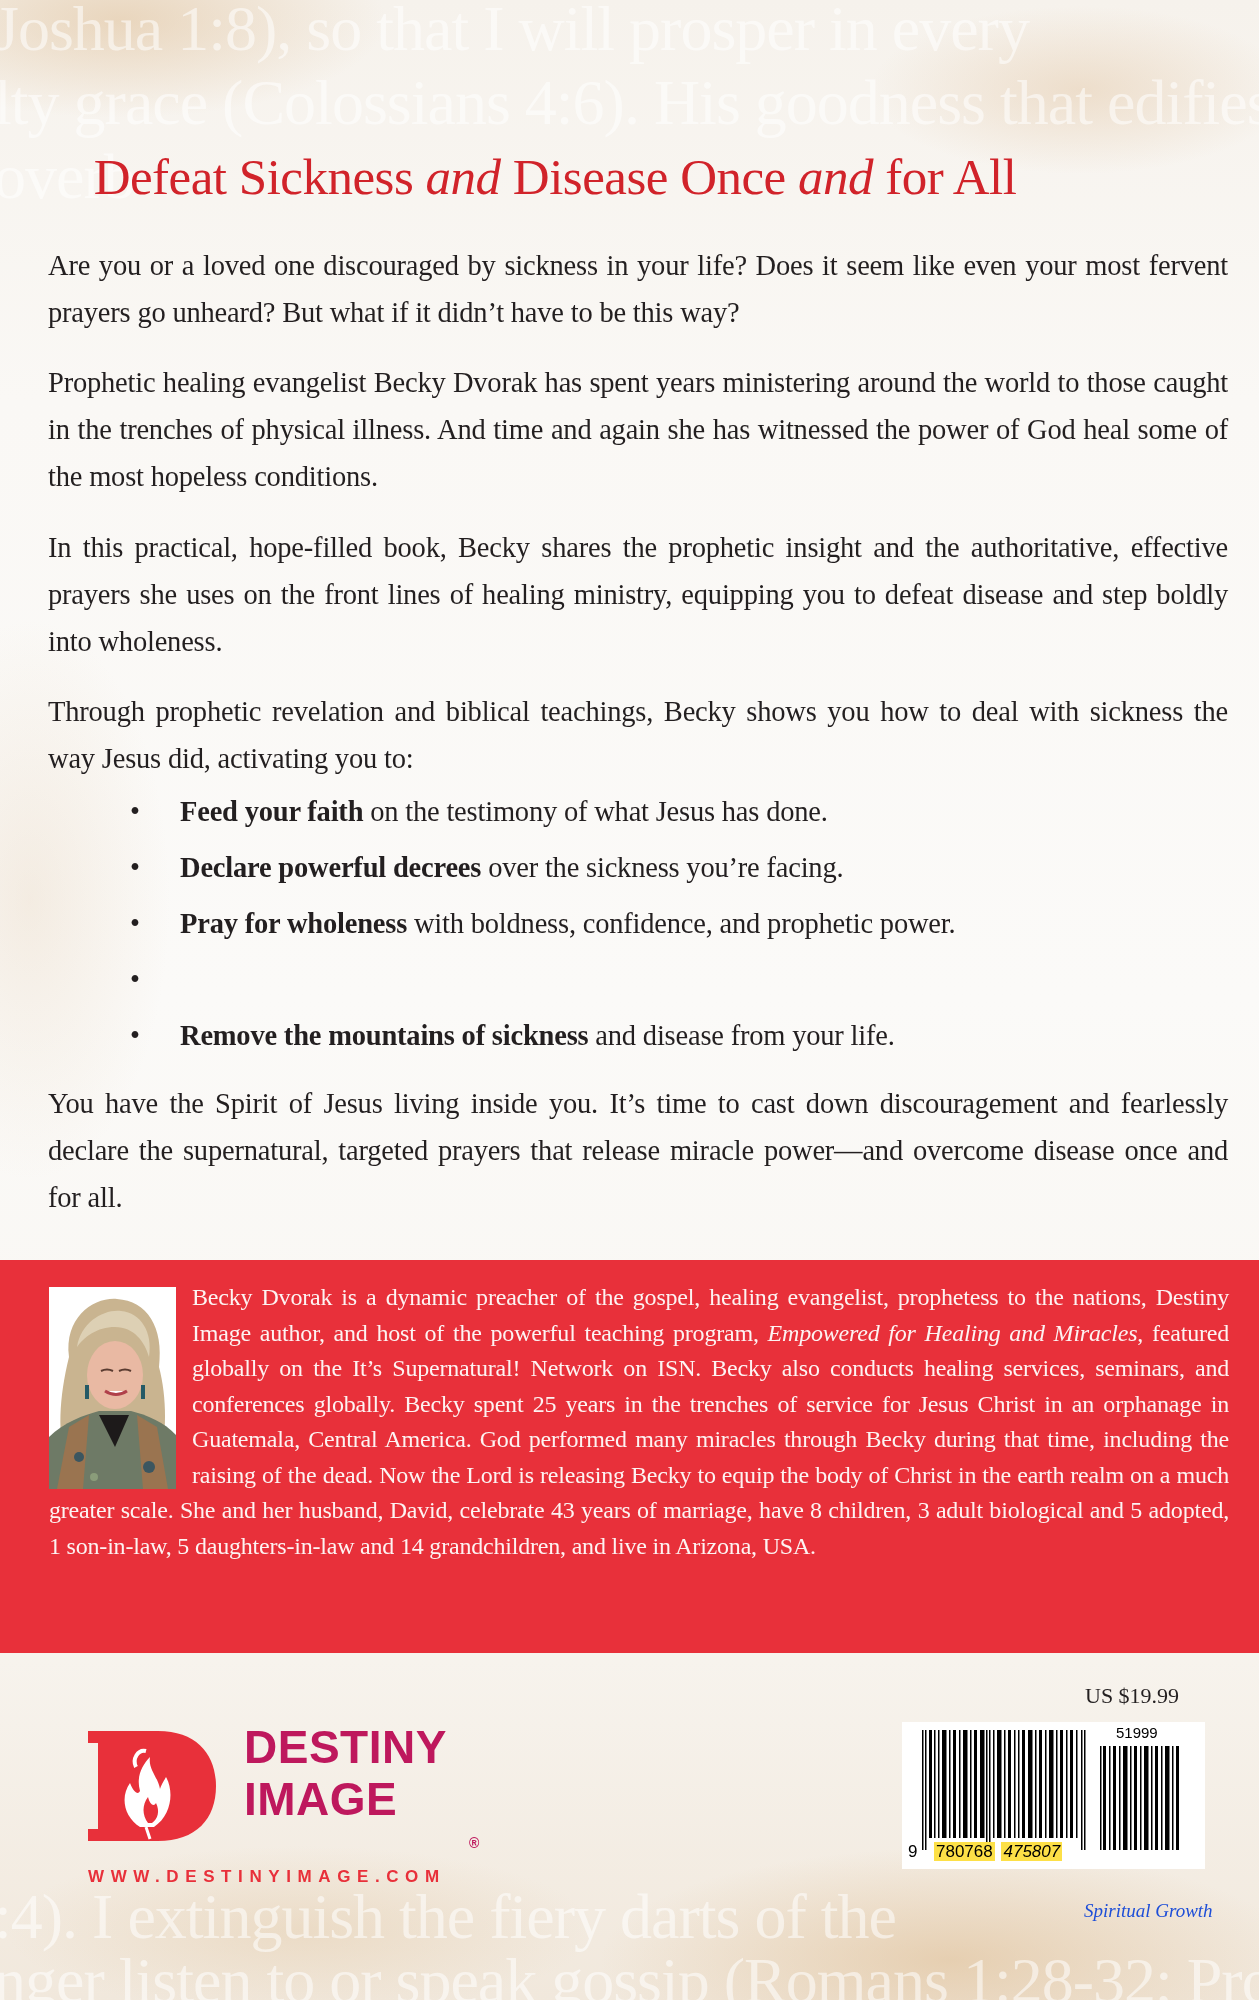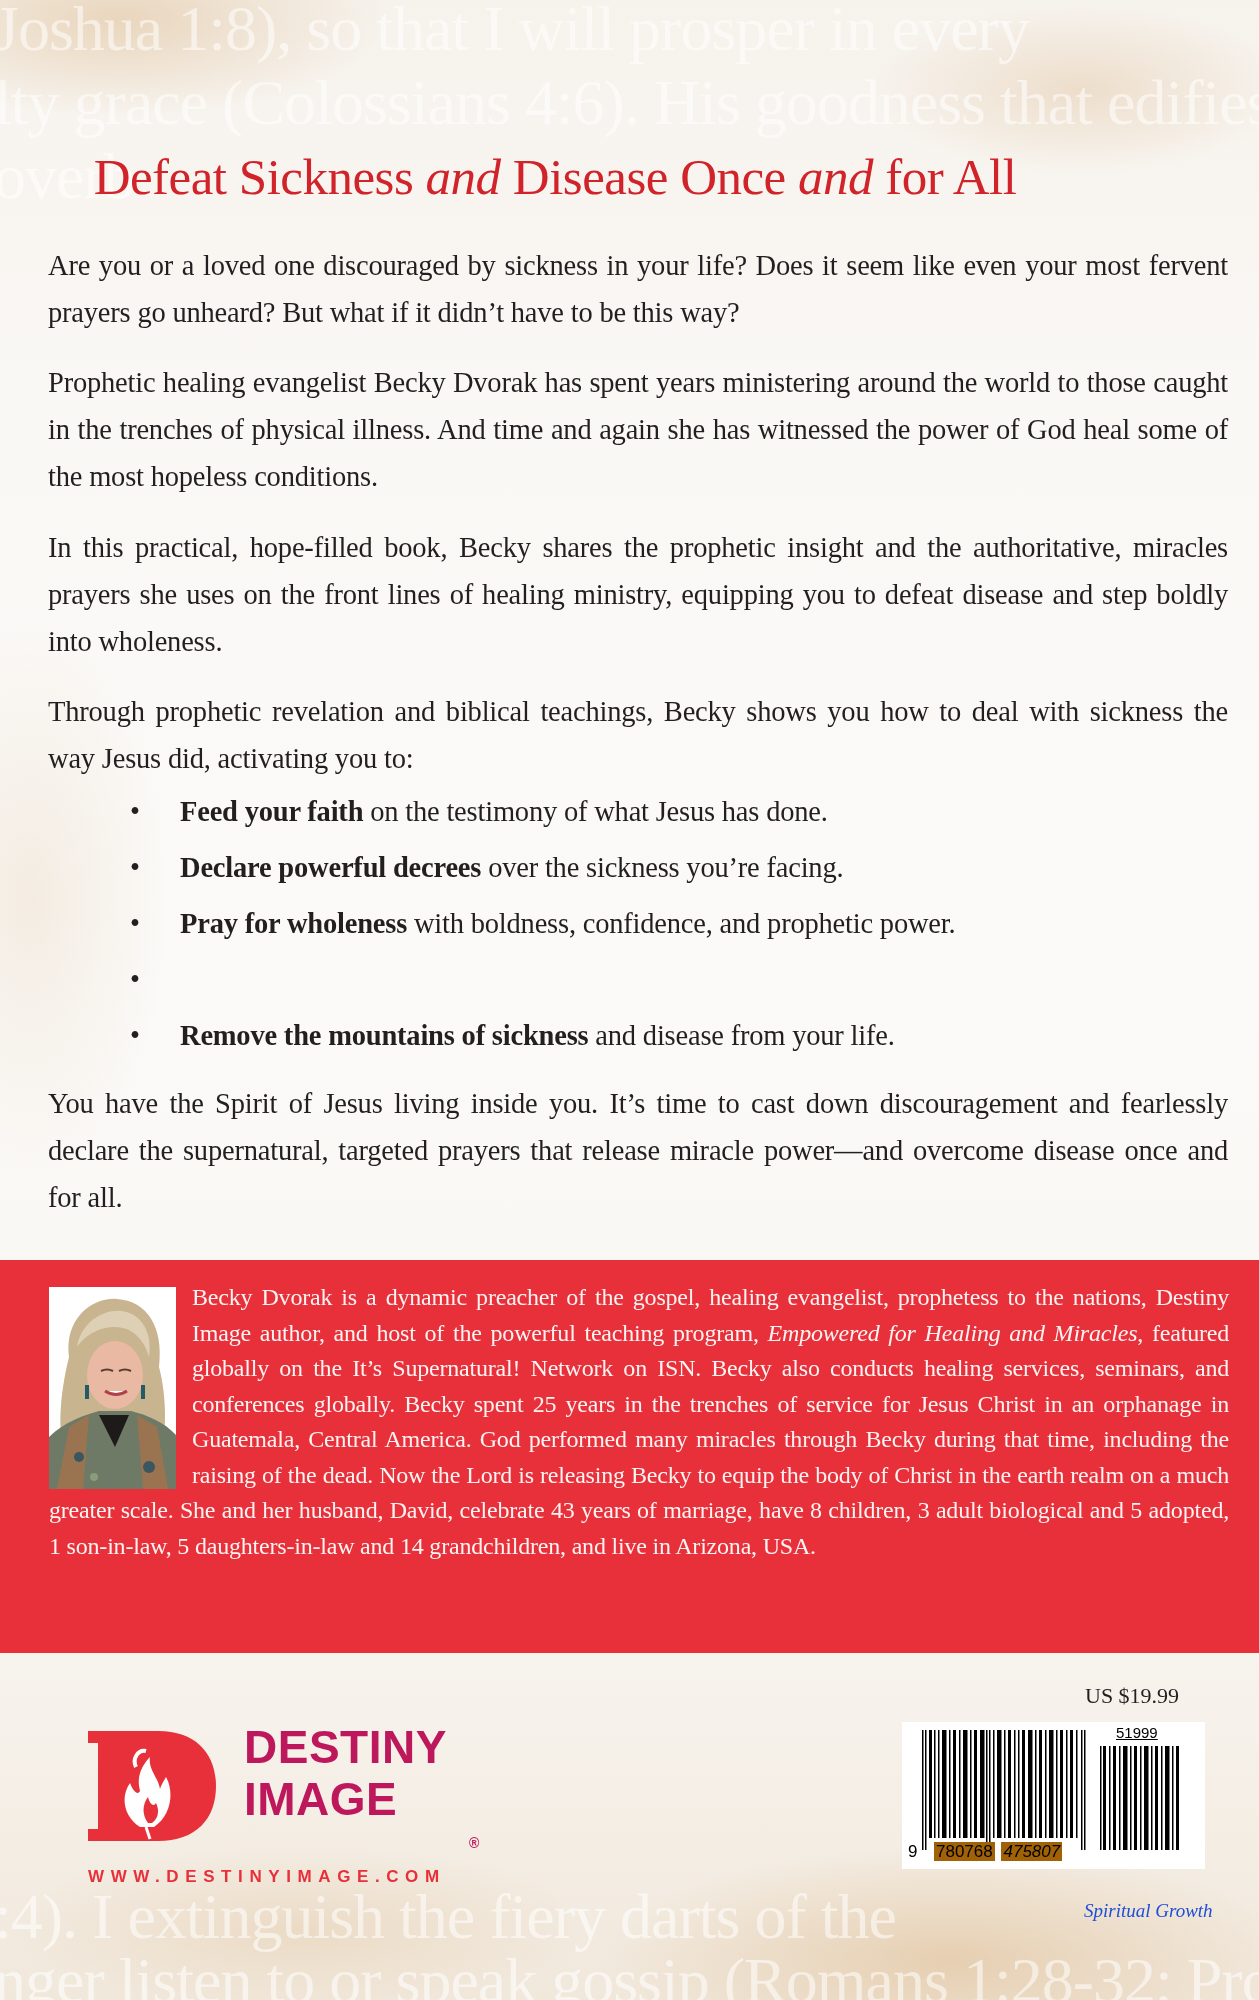--- a/index.html
+++ b/index.html
@@ -50,44 +50,44 @@
 
   .logo-d { position: absolute; left: 88px; top: 1731px; width: 128px; height: 110px; }
   .logo-text { position: absolute; left: 244px; top: 1724px; color: #be185d; font-family: "Liberation Sans", "DejaVu Sans", sans-serif; font-weight: bold; font-size: 46px; line-height: 46px; letter-spacing: 0.5px; }
   .logo-text .reg { font-size: 14px; position: absolute; left: 225px; top: 96px; font-weight: bold; }
   .logo-url { position: absolute; left: 88px; top: 1867px; color: #e8303a; font-family: "Liberation Sans", "DejaVu Sans", sans-serif; font-weight: bold; font-size: 17px; letter-spacing: 6.6px; }
 
   .price { position: absolute; left: 1085px; top: 1683px; font-size: 22px; color: #231f20; }
   .barcode-box { position: absolute; left: 902px; top: 1722px; width: 303px; height: 147px; background: #fff; }
   .barcode-main { position: absolute; left: 20px; top: 8px; width: 165px; height: 120px; }
   .barcode-addon { position: absolute; left: 198px; top: 24px; width: 81px; height: 104px; }
-  .addon-num { position: absolute; left: 214px; top: 2px; font-family: "Liberation Sans", "DejaVu Sans", sans-serif; font-size: 15px; color: #000; text-decoration: underline; }
+  .addon-num { position: absolute; left: 214px; top: 2px; font-family: "Liberation Sans", "DejaVu Sans", sans-serif; font-size: 15px; color: #000; }
   .isbn-first { position: absolute; left: 6px; top: 120px; font-family: "Liberation Sans", "DejaVu Sans", sans-serif; font-size: 17px; color: #000; }
   .isbn-rest { position: absolute; left: 28px; top: 120px; width: 165px; font-family: "Liberation Sans", "DejaVu Sans", sans-serif; font-size: 17px; color: #000; background: transparent; }
-  .isbn-rest span { background: #a16207; padding: 0 2px; }
+  .isbn-rest span { background: #fde047; padding: 0 2px; }
   .category { position: absolute; left: 1084px; top: 1900px; font-style: italic; font-size: 19px; color: #1d4ed8; }
 </style>
 </head>
 <body>
 
 <div>
   <div class="ghost" style="left:-6px;top:-8px;">Joshua 1:8), so that I will prosper in every</div>
   <div class="ghost" style="left:-6px;top:66px;">lty grace (Colossians 4:6). His goodness that edifies (E</div>
   <div class="ghost" style="left:-6px;top:140px;">overb</div>
   <div class="ghost" style="left:-6px;top:1880px;">:4). I extinguish the fiery darts of the</div>
   <div class="ghost" style="left:-6px;top:1944px;">nger listen to or speak gossip (Romans 1:28-32; Prove</div>
 </div>
 
 <h1 class="title" style="margin:0;font-weight:normal;">
   <span>Defeat Sickness </span><i>and</i><span> Disease Once </span><i>and</i><span> for All</span>
 </h1>
 
 <p class="body-text p" style="top:242px;">Are you or a loved one discouraged by sickness in your life? Does it seem like even your most fervent prayers go unheard? But what if it didn’t have to be this way?</p>
 <p class="body-text p" style="top:359px;">Prophetic healing evangelist Becky Dvorak has spent years ministering around the world to those caught in the trenches of physical illness. And time and again she has witnessed the power of God heal some of the most hopeless conditions.</p>
-<p class="body-text p" style="top:524px;">In this practical, hope-filled book, Becky shares the prophetic insight and the authoritative, miracles prayers she uses on the front lines of healing ministry, equipping you to defeat disease and step boldly into wholeness.</p>
+<p class="body-text p" style="top:524px;">In this practical, hope-filled book, Becky shares the prophetic insight and the authoritative, effective prayers she uses on the front lines of healing ministry, equipping you to defeat disease and step boldly into wholeness.</p>
 <p class="body-text p" style="top:688px;">Through prophetic revelation and biblical teachings, Becky shows you how to deal with sickness the way Jesus did, activating you to:</p>
 
 <ul class="bullets">
   <li><span class="dot">•</span><b>Feed your faith</b><span> on the testimony of what Jesus has done.</span></li>
   <li><span class="dot">•</span><b>Declare powerful decrees</b><span> over the sickness you’re facing.</span></li>
   <li><span class="dot">•</span><b>Pray for wholeness</b><span> with boldness, confidence, and prophetic power.</span></li>
   <li><span class="dot">•</span><span></span></li>
   <li><span class="dot">•</span><b>Remove the mountains of sickness</b><span> and disease from your life.</span></li>
 </ul>
 

